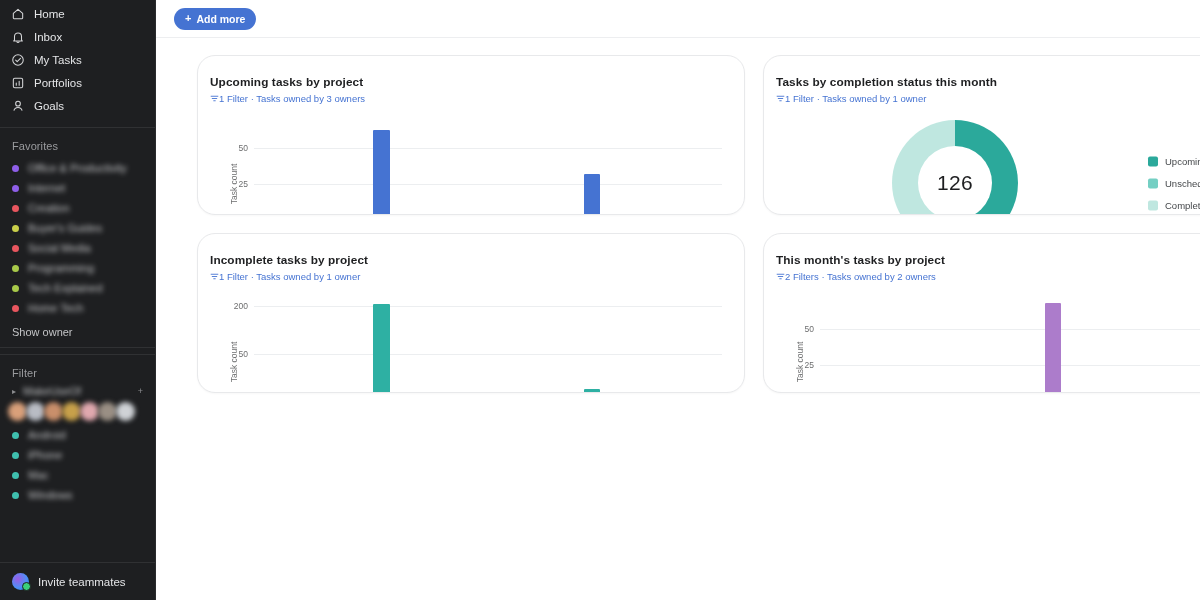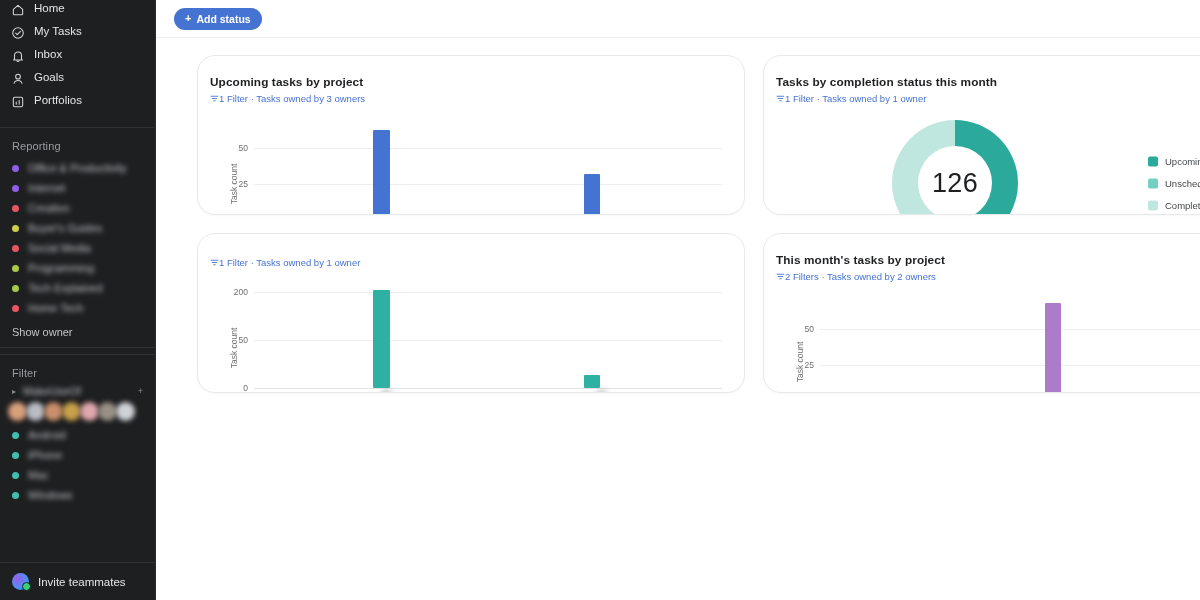--- a/index.html
+++ b/index.html
@@ -16,21 +16,21 @@
     width: 156px; height: 600px;
     background: #1e1f21;
     color: #d5d6d8;
     flex: 0 0 156px;
     position: relative;
     display: flex; flex-direction: column;
     border-right: 1px solid #2a2b2d;
   }
   .nav-list { padding: 2px 0 0 0; }
   .nav-item {
-    display: flex; align-items: flex-start;
+    display: flex; align-items: center;
     gap: 9px;
     height: 23px;
     padding: 0 10px;
     font-size: 11.5px;
     color: #e4e5e7;
     cursor: pointer;
   }
   .nav-icon { width: 15px; height: 15px; display: flex; align-items: center; justify-content: center; flex: 0 0 15px; }
   .nav-icon svg { display: block; }
 
@@ -179,21 +179,21 @@
     width: 126px; height: 126px; border-radius: 50%;
     margin-left: 116px;
   }
   .donut-hole {
     position: absolute; left: 50%; top: 50%;
     transform: translate(-50%,-50%);
     width: 74px; height: 74px; border-radius: 50%;
     background: #fff;
     display: flex; align-items: center; justify-content: center;
   }
-  .donut-value { font-size: 27px; color: #1e1f21; letter-spacing: .3px; }
+  .donut-value { font-size: 21px; color: #1e1f21; letter-spacing: .3px; }
   .legend {
     position: absolute; left: 372px; top: 50%;
     transform: translateY(-50%);
     display: flex; flex-direction: column; gap: 11px;
   }
   .legend-row { display: flex; align-items: center; gap: 7px; }
   .legend-swatch { width: 10px; height: 10px; border-radius: 2px; flex: 0 0 10px; }
   .legend-label { font-size: 9.5px; color: #44474a; white-space: nowrap; }
 </style>
 </head>
@@ -209,63 +209,63 @@
         <span class="nav-icon">
           <svg width="14" height="14" viewBox="0 0 24 24" fill="none" stroke="#d5d6d8" stroke-width="1.8" stroke-linejoin="round">
               <path d="M4 11 12 4l8 7v8a1 1 0 0 1-1 1H5a1 1 0 0 1-1-1z"></path>
             </svg>
         </span>
         <span>Home</span>
       </div>
 
       <div class="nav-item">
         <span class="nav-icon">
+          <svg width="14" height="14" viewBox="0 0 24 24" fill="none" stroke="#d5d6d8" stroke-width="1.8" stroke-linejoin="round">
+              <path d="M6 17V11a6 6 0 0 1 12 0v6l1.4 2H4.6z"></path>
+              <path d="M10 20.2a2.2 2.2 0 0 0 4 0" stroke-linecap="round"></path>
+            </svg>
+        </span>
+        <span>Inbox</span>
+      </div>
+
+      <div class="nav-item">
+        <span class="nav-icon">
           <svg width="14" height="14" viewBox="0 0 24 24" fill="none" stroke="#d5d6d8" stroke-width="1.8">
               <circle cx="12" cy="12" r="9"></circle>
               <path d="M8 12.2l2.6 2.6L16.2 9.2" stroke-linecap="round" stroke-linejoin="round"></path>
             </svg>
         </span>
         <span>My Tasks</span>
       </div>
 
+
       <div class="nav-item">
         <span class="nav-icon">
           <svg width="14" height="14" viewBox="0 0 24 24" fill="none" stroke="#d5d6d8" stroke-width="1.8" stroke-linejoin="round">
-              <path d="M6 17V11a6 6 0 0 1 12 0v6l1.4 2H4.6z"></path>
-              <path d="M10 20.2a2.2 2.2 0 0 0 4 0" stroke-linecap="round"></path>
+              <rect x="4" y="4" width="16" height="16" rx="2.5"></rect>
+              <path d="M9 16v-4M14 16V9" stroke-linecap="round"></path>
             </svg>
         </span>
-        <span>Inbox</span>
-      </div>
-
+        <span>Portfolios</span>
+      </div>
 
       <div class="nav-item">
         <span class="nav-icon">
           <svg width="14" height="14" viewBox="0 0 24 24" fill="none" stroke="#d5d6d8" stroke-width="1.8" stroke-linejoin="round">
               <circle cx="12" cy="8" r="4"></circle>
               <path d="M5 20c.8-3.6 3.6-5.5 7-5.5s6.2 1.9 7 5.5"></path>
             </svg>
         </span>
         <span>Goals</span>
       </div>
-
-      <div class="nav-item">
-        <span class="nav-icon">
-          <svg width="14" height="14" viewBox="0 0 24 24" fill="none" stroke="#d5d6d8" stroke-width="1.8" stroke-linejoin="round">
-              <rect x="4" y="4" width="16" height="16" rx="2.5"></rect>
-              <path d="M9 16v-4M14 16V9" stroke-linecap="round"></path>
-            </svg>
-        </span>
-        <span>Portfolios</span>
-      </div>
     </div>
 
     <div class="sb-divider"></div>
 
-    <div class="sb-section-title">Reporting</div>
+    <div class="sb-section-title">Favorites</div>
 
     <div>
       <div class="fav-item">
         <span class="dot" style="background:#8f5fe8"></span>
         <span class="blurtxt">Office &amp; Productivity</span>
       </div>
       <div class="fav-item">
         <span class="dot" style="background:#8f5fe8"></span>
         <span class="blurtxt">Internet</span>
       </div>
@@ -343,21 +343,21 @@
       <span class="invite-av"></span>
       <span class="invite-label">Invite teammates</span>
     </div>
   </aside>
 
   <main class="main">
 
     <div class="toolbar">
       <button class="add-chart-btn">
         <span class="plus-glyph">+</span>
-        <span>Add status</span>
+        <span>Add more</span>
       </button>
     </div>
 
     <div class="board">
 
       <section class="card">
         <div class="card-title">Upcoming tasks by project</div>
         <div class="card-sub">
           <svg class="filter-icon" width="9" height="9" viewBox="0 0 24 24" stroke="#4573d2" stroke-width="2.4" stroke-linecap="round">
               <path d="M3 6h18M6 12h12M10 18h4"></path>
@@ -411,20 +411,21 @@
             </div>
             <div class="legend-row">
               <span class="legend-swatch" style="background:#bfe7e0"></span>
               <span class="legend-label">Completed</span>
             </div>
           </div>
         </div>
       </section>
 
       <section class="card">
+        <div class="card-title">Incomplete tasks by project</div>
         <div class="card-sub">
           <svg class="filter-icon" width="9" height="9" viewBox="0 0 24 24" stroke="#4573d2" stroke-width="2.4" stroke-linecap="round">
               <path d="M3 6h18M6 12h12M10 18h4"></path>
             </svg>
           <span>1 Filter · Tasks owned by 1 owner</span>
         </div>
         <div class="chart-area">
           <div class="ylabel">Task count</div>
           <div class="plot">
             <div class="gridline" style="top:10.7%">

